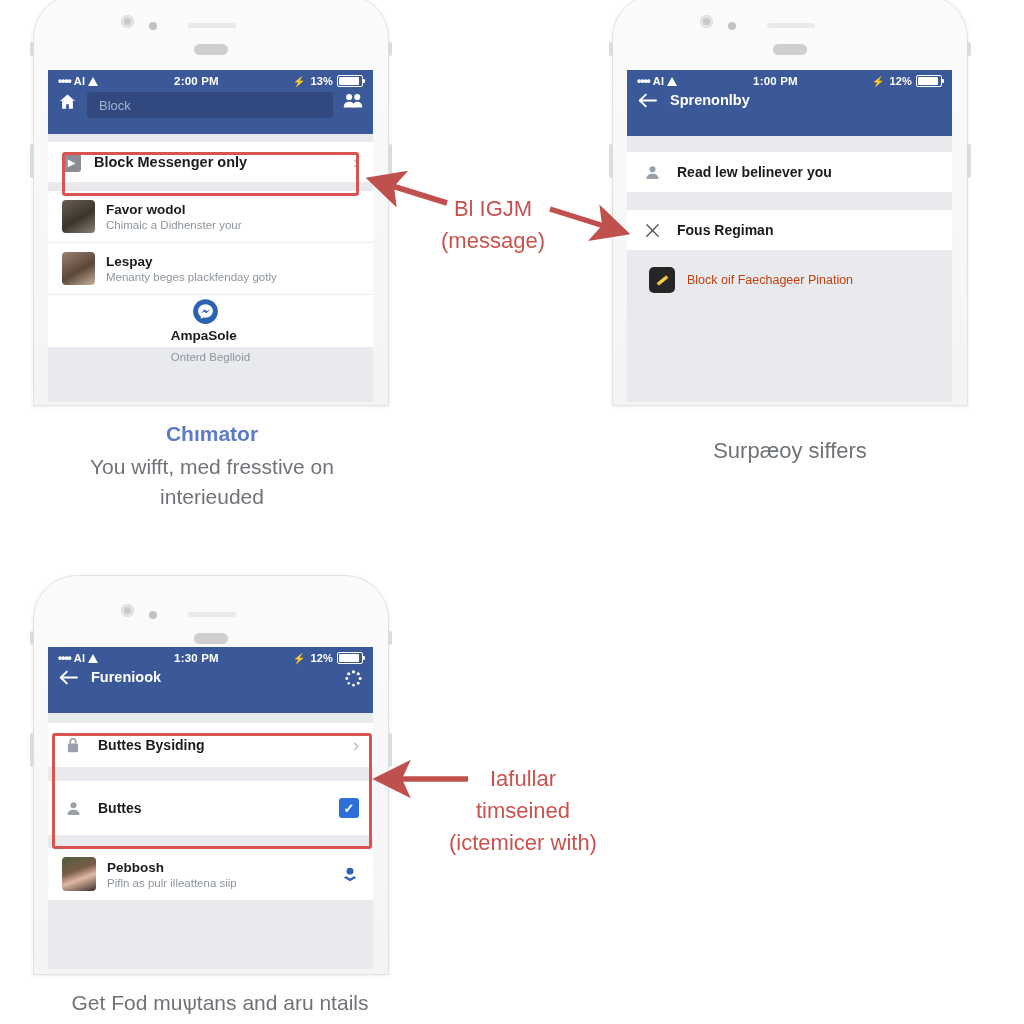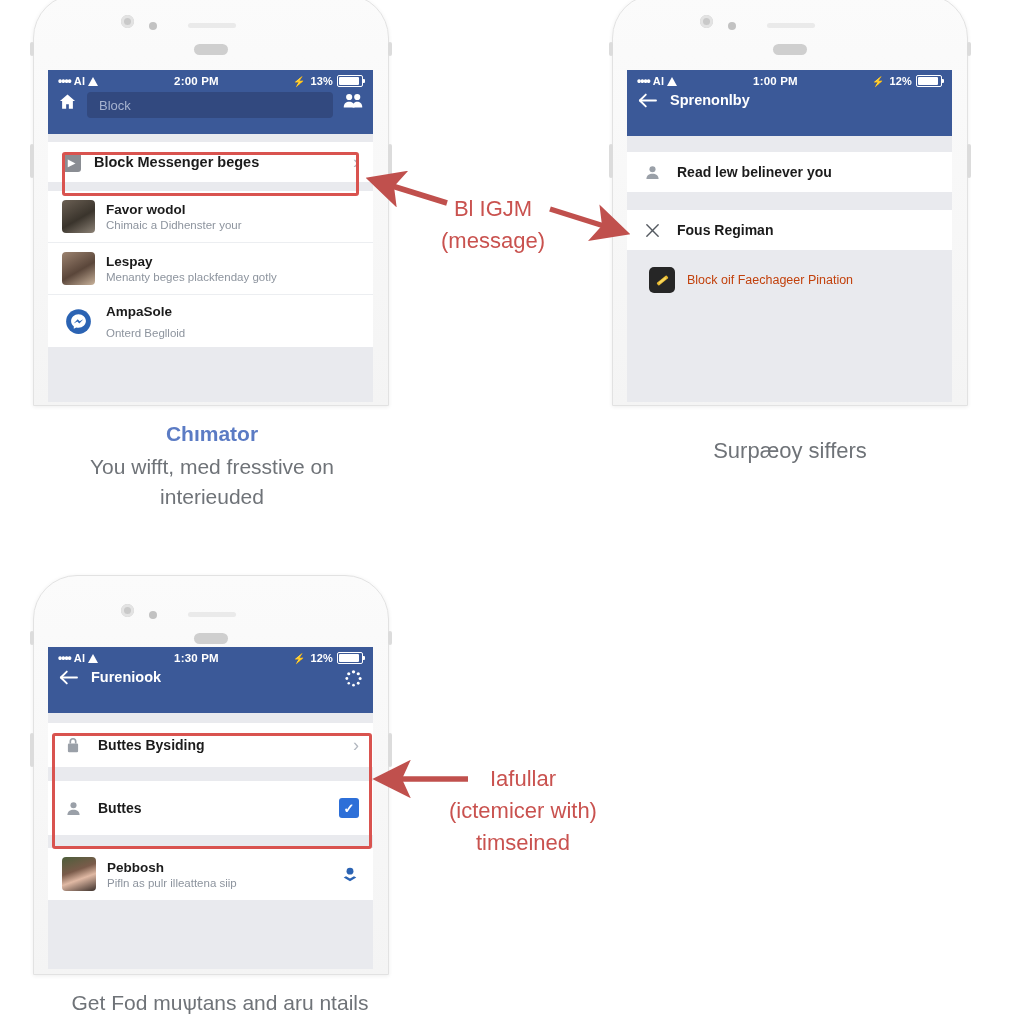--- a/index.html
+++ b/index.html
@@ -141,40 +141,40 @@
             <path d="M1 18c0-4 3.2-6.5 7-6.5S15 14 15 18v1H1v-1z"></path>
             <path d="M12.5 18c0-4 2.8-6.5 6-6.5S25 14 25 18v1H12.5v-1z"></path>
           </svg>
         </span>
       </div>
 
       <div class="listwrap">
         <div style="height:8px;"></div>
         <div class="row" style="height:40px;">
           <span class="sq-icon" style="width:19px;height:19px;margin-right:13px;font-size:10px;">▶</span>
-          <span class="row-title" style="font-size:14.5px;">Block Messenger beges</span>
+          <span class="row-title" style="font-size:14.5px;">Block Messenger only</span>
           <span class="chev" style="font-size:18px;">›</span>
         </div>
         <div style="height:9px;"></div>
 
         <div class="row row-sep" style="height:52px;">
           <span class="avatar" style="width:33px;height:33px;margin-right:11px;background:linear-gradient(150deg,#6b6054,#3a342c 55%,#8d8377);"></span>
           <span class="txtcol">
             <span class="row-title" style="font-size:13.5px;">Favor wodol</span>
             <span class="row-sub" style="font-size:11.5px;margin-top:2px;">Chimaic a Didhenster your</span>
           </span>
         </div>
         <div class="row row-sep" style="height:52px;">
           <span class="avatar" style="width:33px;height:33px;margin-right:11px;background:linear-gradient(150deg,#9c8370,#5a463a 55%,#c9b39c);"></span>
           <span class="txtcol">
             <span class="row-title" style="font-size:13.5px;">Lespay</span>
             <span class="row-sub" style="font-size:11.5px;margin-top:2px;">Menanty beges plackfenday gotly</span>
           </span>
         </div>
-        <div class="row" style="height:52px;">
+        <div class="row" style="height:52px;flex-direction:column;">
           <span class="glyph" style="width:33px;height:33px;margin-right:11px;">
             <svg width="27" height="27" viewBox="0 0 24 24">
                 <circle cx="12" cy="12" r="11" fill="#2b63b3"></circle>
                 <path d="M12 5.6c-3.7 0-6.6 2.7-6.6 6 0 1.9.9 3.5 2.4 4.6v2.3l2.2-1.2c.6.2 1.3.3 2 .3 3.7 0 6.6-2.7 6.6-6s-2.9-6-6.6-6zm.7 8.1-1.7-1.8-3.3 1.8 3.6-3.8 1.7 1.8 3.3-1.8-3.6 3.8z" fill="#ffffff"></path>
               </svg>
           </span>
           <span class="txtcol">
             <span class="row-title" style="font-size:13.5px;">AmpaSole</span>
             <span class="row-sub" style="font-size:11.5px;margin-top:8px;">Onterd Beglloid</span>
           </span>
@@ -364,22 +364,22 @@
     <line x1="468" y1="779" x2="380" y2="779" stroke="#c0504d" stroke-width="5.5" marker-end="url(#ah)"></line>
   </svg>
 
   <div class="anno" style="left:413px;top:193px;width:160px;">
     <div>Bl IGJM</div>
     <div>(message)</div>
   </div>
 
   <div class="anno" style="left:428px;top:763px;width:190px;">
     <div>Iafullar</div>
+    <div>timseined</div>
     <div>(ictemicer with)</div>
-    <div>timseined</div>
   </div>
 
   <div class="caption" style="left:36px;top:419px;width:352px;font-size:21px;">
     <span class="hl" style="font-size:21px;margin-bottom:3px;">Chımator</span>
     <span>You wifft, med fresstive on</span><br>
     <span>interieuded</span>
   </div>
 
   <div class="caption" style="left:640px;top:435px;width:300px;font-size:22px;">
     <span>Surpæoy siffers</span>

